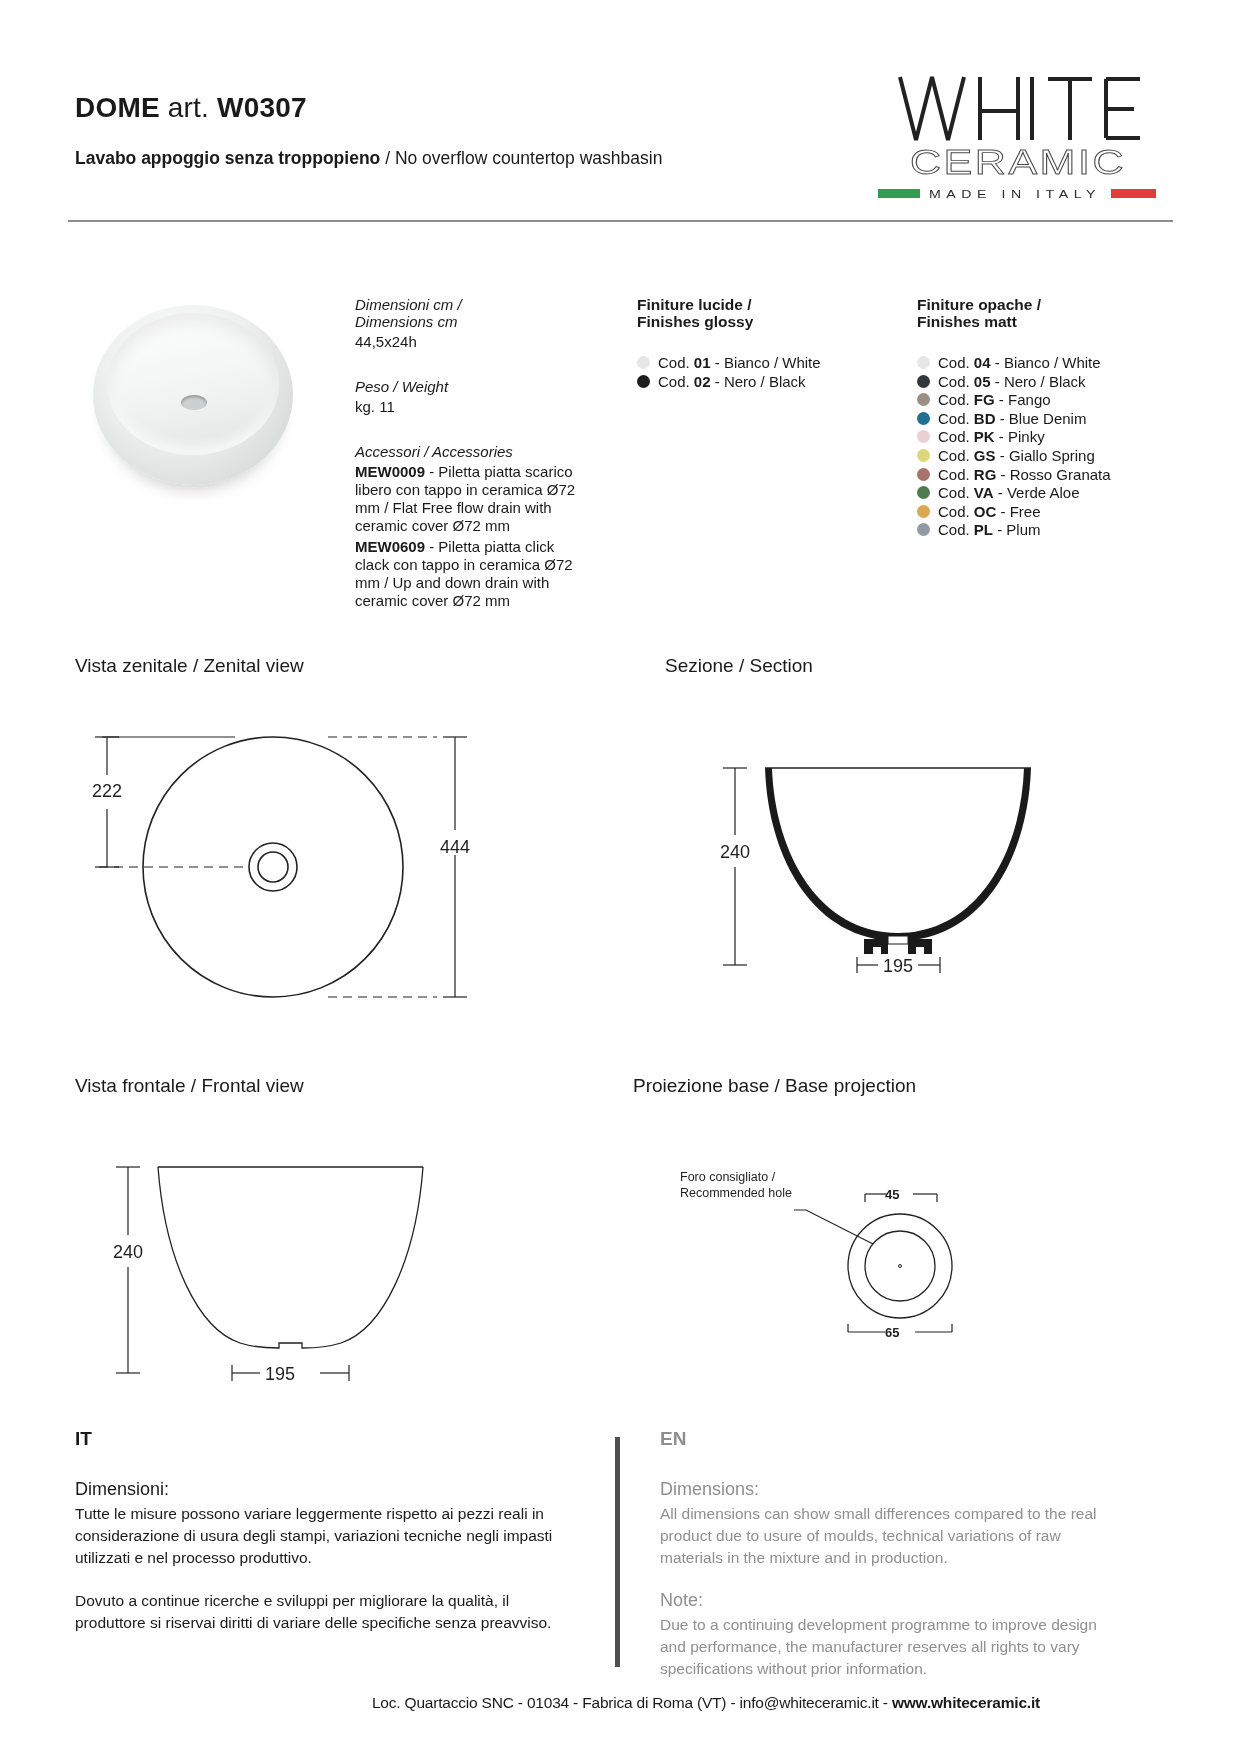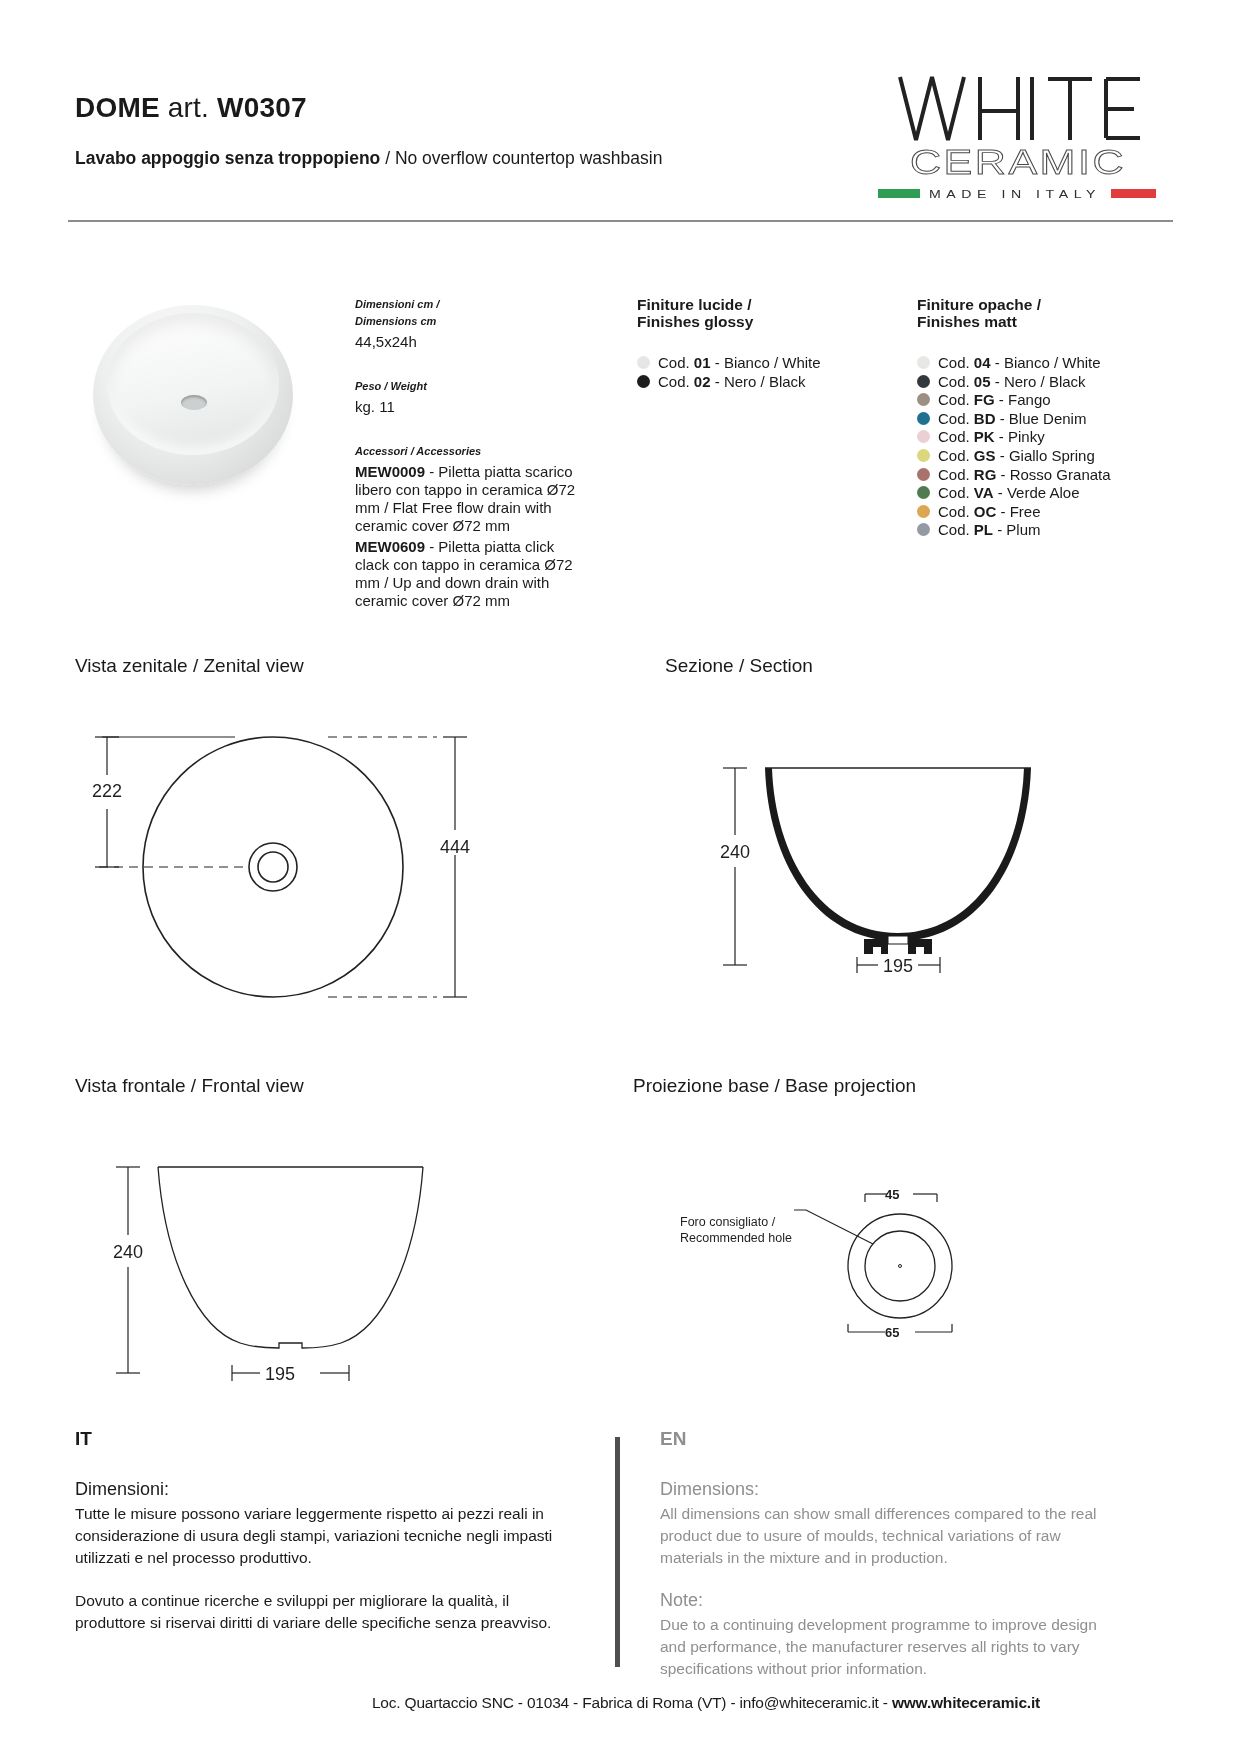--- a/index.html
+++ b/index.html
@@ -26,39 +26,39 @@
     box-shadow:0 16px 16px -12px rgba(0,0,0,.20);}
   .bowl-rim{position:absolute;left:22px;top:10px;width:172px;height:142px;border-radius:50%;
     background:linear-gradient(168deg,#ffffff 0%,#f2f3f3 55%,#e1e3e3 100%);
     box-shadow:inset 0 10px 16px rgba(0,0,0,.07), inset 0 -8px 12px rgba(255,255,255,.7);}
   .bowl-drain{position:absolute;left:96px;top:92px;width:26px;height:15px;border-radius:50%;
     background:#ccd0d0;box-shadow:inset 0 2px 3px rgba(0,0,0,.28);}
 
   
   .speccol{left:355px;top:296px;width:235px;font-size:15px;line-height:18px;}
   .spec-group{margin-bottom:27px;}
-  .spec-label{font-weight:bold;font-style:italic;font-size:11px;line-height:17px;}
+  .spec-label{font-weight:normal;font-style:italic;font-size:15px;line-height:17px;}
   .spec-value{margin-top:3px;}
   .acc-text{margin-top:3px;}
   .acc-text .b{font-weight:bold;}
 
   .fincol{font-size:15px;}
   .fin-title{font-weight:bold;font-size:15.5px;line-height:17px;margin-bottom:26px;}
   .finish-row{display:flex;align-items:center;margin-bottom:5.6px;height:13px;}
   .dot{width:13px;height:13px;border-radius:50%;margin-right:8px;flex:none;}
   .finish-row .code{font-weight:bold;white-space:pre;}
   .finish-row .pre,.finish-row .lbl{white-space:pre;}
   .glossy{left:637px;top:296px;width:240px;}
   .matt{left:917px;top:296px;width:260px;}
 
   
   .h-draw{font-size:19px;}
   .dim{position:absolute;font-size:18px;color:#1f1f1f;text-align:center;width:44px;}
   .dim-sm{position:absolute;font-size:13px;font-weight:bold;color:#1f1f1f;text-align:left;width:30px;}
-  .holenote{position:absolute;left:680px;top:1214px;font-size:12.5px;line-height:16px;color:#1f1f1f;}
+  .holenote{position:absolute;left:680px;top:1169px;font-size:12.5px;line-height:16px;color:#1f1f1f;}
 
   line,polyline,path.stroke,circle{stroke:#222;fill:none;}
 
   
   .note-it{left:75px;top:1428px;width:505px;}
   .note-en{left:660px;top:1428px;width:455px;color:#8f8f8f;}
   .note-bar{left:615px;top:1437px;width:5px;height:230px;background:#4f4f4f;}
   .note-lang{font-size:19px;font-weight:bold;margin-bottom:29px;}
   .note-title{font-size:18px;font-weight:normal;margin-bottom:3px;}
   .note-body{font-size:15.5px;line-height:22px;margin-bottom:21px;}

